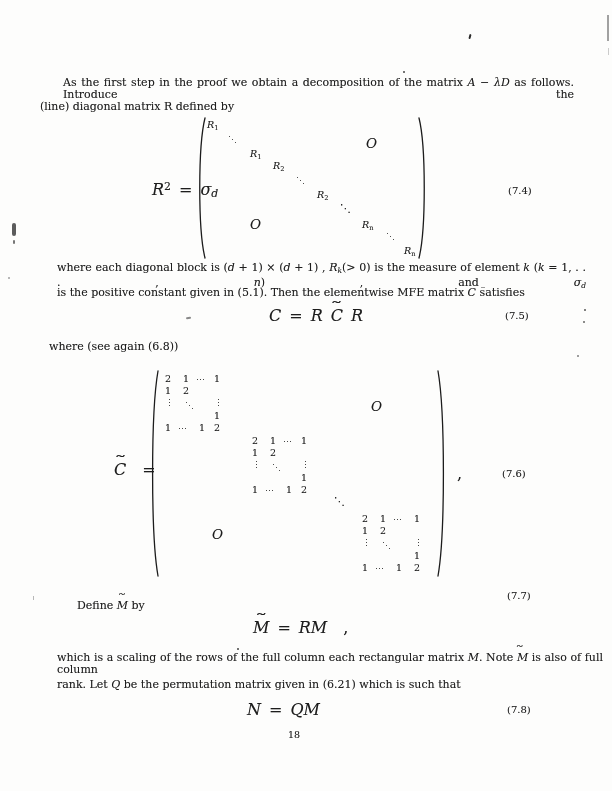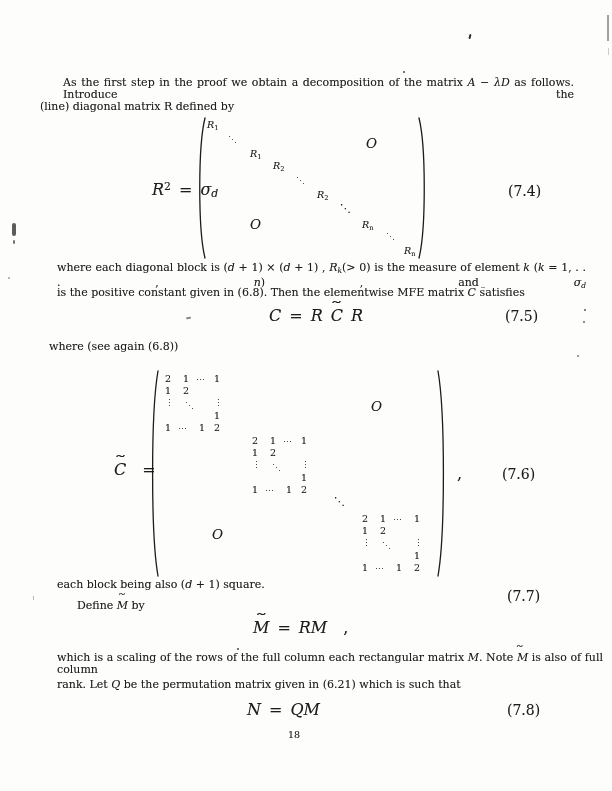--- a/index.html
+++ b/index.html
@@ -22,21 +22,21 @@
   .t-i{font-style:italic;}
   .t-r{font-style:normal;}
   .t-sub{font-size:.68em;font-style:italic;vertical-align:-.22em;}
   .t-sup{font-size:.68em;vertical-align:.45em;}
   .t-wt{position:relative;display:inline-block;font-style:italic;}
   .t-wt .wtm{
     position:absolute;top:-.62em;left:6%;width:88%;text-align:center;
     font-style:normal;font-size:1.05em;line-height:1;transform:scaleX(1.55);
   }
   .eq{position:absolute;font-size:16px;line-height:12px;white-space:pre;}
-  .eqnum{position:absolute;font-size:14px;line-height:12px;}
+  .eqnum{position:absolute;font-size:10px;line-height:12px;}
   .mxlayer{position:absolute;left:0;top:0;width:612px;height:791px;pointer-events:none;}
   .mx{position:absolute;font-size:9.5px;line-height:10px;white-space:pre;}
   .mx .mxsub{font-size:6.6px;vertical-align:-2px;font-style:normal;}
   .mx.var{font-style:italic;}
   .mx.zero{font-style:italic;font-size:13.5px;line-height:13px;}
   .mx.dots{font-size:8.5px;line-height:9px;opacity:.85;}
   .mx.dotsw{font-size:11px;line-height:11px;letter-spacing:1px;}
   .mx.cdots{font-size:8.5px;line-height:10px;opacity:.9;}
   .mx.vdots{font-size:8.5px;line-height:10px;opacity:.9;}
   .parens{position:absolute;}
@@ -66,21 +66,21 @@
       <span class="mx dotsw" style="left: 340px; top: 203px;">⋱</span>
       <span class="mx var" style="left: 362px; top: 220px;">R<span class="mxsub">n</span></span>
       <span class="mx dots" style="left: 386px; top: 232px;">⋱</span>
       <span class="mx var" style="left: 404px; top: 246px;">R<span class="mxsub">n</span></span>
       <span class="mx zero" style="left: 366px; top: 137px;">O</span>
       <span class="mx zero" style="left: 250px; top: 218px;">O</span>
     </div>
   <div class="eqnum" style="left:508px;top:185px">(7.4)</div>
 
   <div class="line jl" style="left:57px;top:262px;width:529px"><span class="t-r">where each diagonal block is (</span><span class="t-i">d</span><span class="t-r"> + 1) × (</span><span class="t-i">d</span><span class="t-r"> + 1) , </span><span class="t-i">R</span><span class="t-sub">k</span><span class="t-r">(&gt; 0) is the measure of element </span><span class="t-i">k</span><span class="t-r"> (</span><span class="t-i">k</span><span class="t-r"> = 1, . . . , </span><span class="t-i">n</span><span class="t-r">) , and </span><span class="t-i">σ</span><span class="t-sub">d</span></div>
-  <div class="line" style="left:57px;top:287px"><span class="t-r">is the positive constant given in (6.8). Then the elementwise MFE matrix </span><span class="t-i">C</span><span class="t-r"> satisfies</span></div>
+  <div class="line" style="left:57px;top:287px"><span class="t-r">is the positive constant given in (5.1). Then the elementwise MFE matrix </span><span class="t-i">C</span><span class="t-r"> satisfies</span></div>
 
   <div class="eq" style="left:269px;top:310px"><span class="t-i">C</span><span class="t-r"> = </span><span class="t-i">R</span><span class="t-r"> </span><span class="t-wt"><span class="wtm">˜</span><span>C</span></span><span class="t-r"> </span><span class="t-i">R</span></div>
   <div class="eqnum" style="left:505px;top:310px">(7.5)</div>
 
   <div class="line" style="left:49px;top:341px"><span class="t-r">where (see again (6.8))</span></div>
 
   <div class="eq" style="left:114px;top:464px"><span class="t-wt"><span class="wtm">˜</span><span>C</span></span><span class="t-r"> =</span></div>
   <svg class="parens" style="left:150px;top:369px" width="296" height="209" viewBox="0 0 296 209">
     <path d="M 8 2 C 0.8 43 0.8 166 8 207" stroke="#1c1c1c" stroke-width="1.3" fill="none" stroke-linecap="round"></path>
     <path d="M 288 2 C 295.2 43 295.2 166 288 207" stroke="#1c1c1c" stroke-width="1.3" fill="none" stroke-linecap="round"></path>
@@ -128,21 +128,20 @@
       <span class="mx" style="left: 362px; top: 563px;">1</span>
       <span class="mx cdots" style="left: 375px; top: 563px;">⋯</span>
       <span class="mx" style="left: 396px; top: 563px;">1</span>
       <span class="mx" style="left: 414px; top: 563px;">2</span>
       <span class="mx zero" style="left: 371px; top: 400px;">O</span>
       <span class="mx zero" style="left: 212px; top: 528px;">O</span>
     </div>
   <div class="eq" style="left:457px;top:468px">,</div>
   <div class="eqnum" style="left:502px;top:468px">(7.6)</div>
 
-  <div class="line" style="left:57px;top:579px"><span class="t-r">each block being also (</span><span class="t-i">d</span><span class="t-r"> + 1) square.</span></div>
   <div class="line" style="left:77px;top:600px"><span class="t-r">Define </span><span class="t-wt"><span class="wtm">˜</span><span>M</span></span><span class="t-r"> by</span></div>
 
   <div class="eq" style="left:253px;top:622px"><span class="t-wt"><span class="wtm">˜</span><span>M</span></span><span class="t-r"> = </span><span class="t-i">RM</span><span class="t-r"> ,</span></div>
   <div class="eqnum" style="left:507px;top:590px">(7.7)</div>
 
   <div class="line jl" style="left:57px;top:652px;width:546px"><span class="t-r">which is a scaling of the rows of the full column each rectangular matrix </span><span class="t-i">M</span><span class="t-r">. Note </span><span class="t-wt"><span class="wtm">˜</span><span>M</span></span><span class="t-r"> is also of full column</span></div>
   <div class="line" style="left:57px;top:679px"><span class="t-r">rank. Let </span><span class="t-i">Q</span><span class="t-r"> be the permutation matrix given in (6.21) which is such that</span></div>
 
   <div class="eq" style="left:247px;top:704px"><span class="t-i">N</span><span class="t-r"> = </span><span class="t-i">QM</span></div>
   <div class="eqnum" style="left:507px;top:704px">(7.8)</div>

